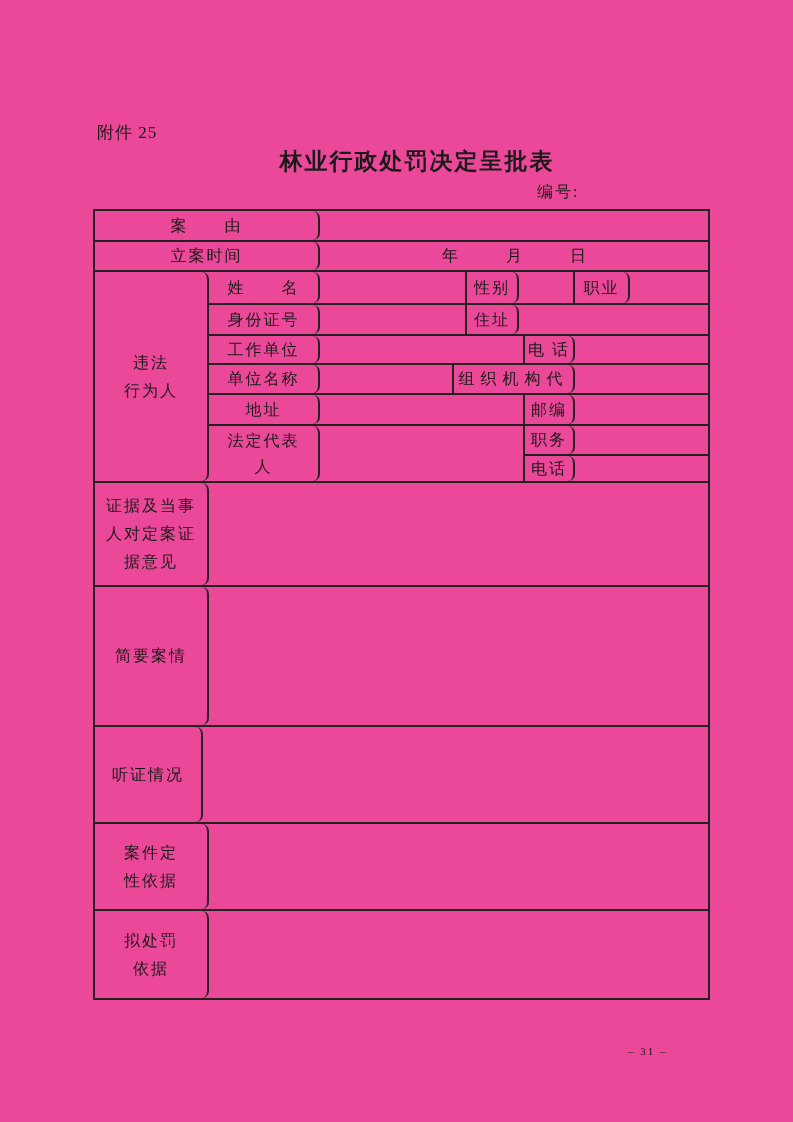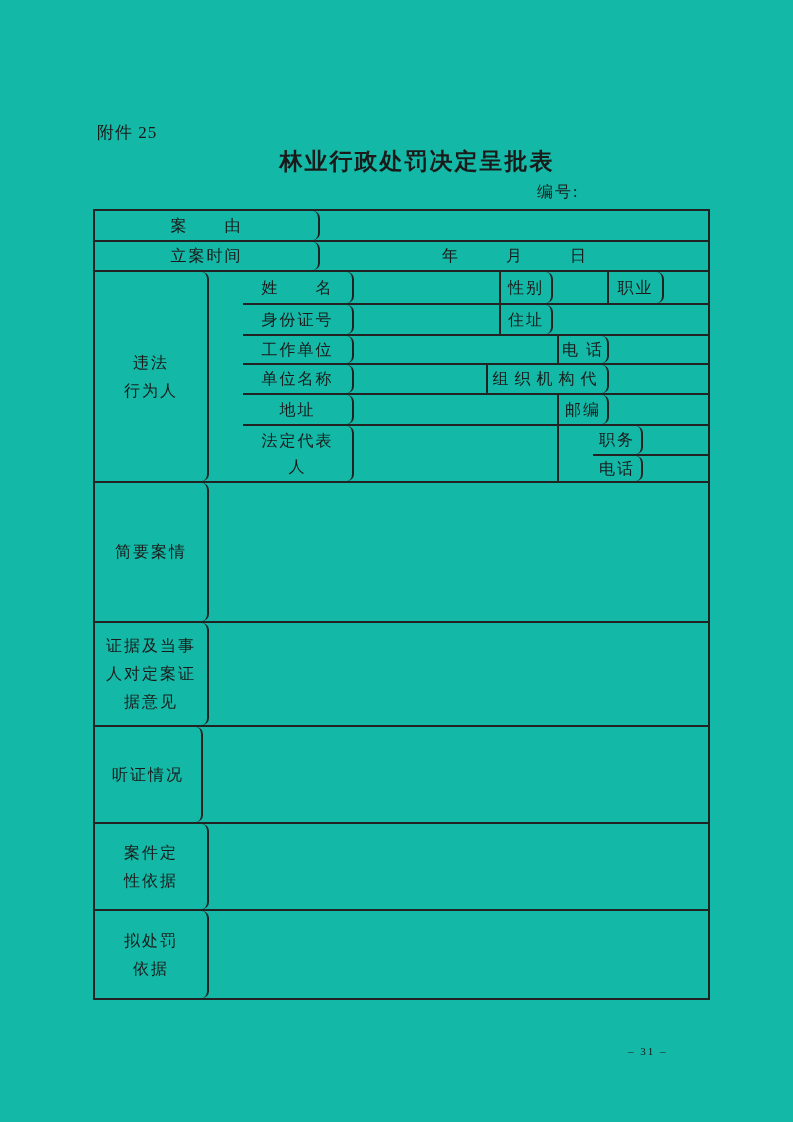--- a/index.html
+++ b/index.html
@@ -1,17 +1,17 @@
 <!DOCTYPE html>
 <html><head>
 <meta charset="utf-8">
 <style>
   html,body { margin:0; padding:0; background:#ffffff; }
   .page {
-    position:relative; width:793px; height:1122px; background:#14b8a6;
+    position:relative; width:793px; height:1122px; background:#ec4899;
     font-family:"Liberation Serif","DejaVu Serif",serif; color:#1a1a1a;
     overflow:hidden;
   }
   .attachment {
     position:absolute; left:97px; top:121px;
     font-size:17px; letter-spacing:1px;
   }
   .doc-title {
     position:absolute; left:24px; top:146px; width:786px;
     text-align:center; font-size:23px; font-weight:700; letter-spacing:2px;
@@ -28,21 +28,21 @@
   .fr { display:flex; border-bottom:2px solid #222; box-sizing:border-box; }
   .fr.nob { border-bottom:none; }
   .fc {
     box-sizing:border-box; border-right:2px solid #222;
     display:flex; align-items:center; justify-content:center;
     text-align:center; white-space:pre-line; overflow:hidden;
   }
   .fc.lastc { border-right:none;font-family:Liberation Mono, monospace; }
   .label { letter-spacing:2px; line-height:26px;border-radius:7px; }
   .ls-wide { letter-spacing:6px; }
-  .subcol { display:flex; flex-direction:column; box-sizing:border-box;padding-left:34px; }
+  .subcol { display:flex; flex-direction:column; box-sizing:border-box; }
   .grow { flex:1 1 auto; min-width:0; }
   .page-num {
     position:absolute; left:628px; top:1045px; width:76px;
     text-align:left; font-size:11px; letter-spacing:2px;
   }
 </style>
 </head>
 <body>
 
 <div class="page">
@@ -117,29 +117,29 @@
             <div class="fr nob" style="height:25px">
               <div class="fc label" style="width:50px">电话</div>
               <div class="fc lastc grow"></div>
             </div>
           </div>
         </div>
 
       </div>
     </div>
 
-    <div class="fr" style="height:140px">
-      <div class="fc label" style="width:114px">简要案情</div>
-      <div class="fc lastc grow"></div>
-    </div>
-
     <div class="fr" style="height:104px">
       <div class="fc label" style="width:114px; line-height:28px">证据及当事
 人对定案证
 据意见</div>
+      <div class="fc lastc grow"></div>
+    </div>
+
+    <div class="fr" style="height:140px">
+      <div class="fc label" style="width:114px">简要案情</div>
       <div class="fc lastc grow"></div>
     </div>
 
     <div class="fr" style="height:97px">
       <div class="fc label" style="width:108px">听证情况</div>
       <div class="fc lastc grow"></div>
     </div>
 
     <div class="fr" style="height:87px">
       <div class="fc label" style="width:114px; line-height:28px">案件定

